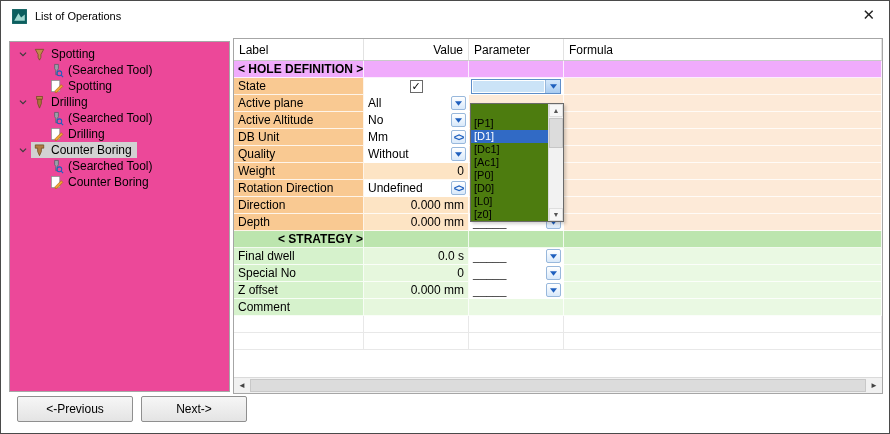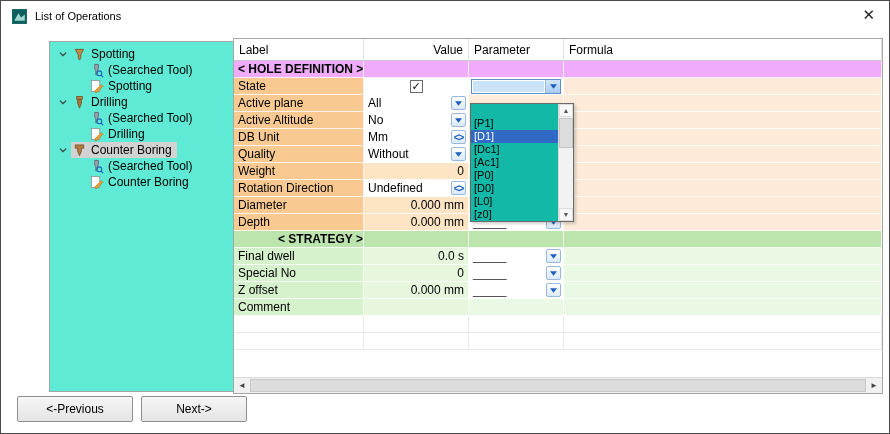--- a/index.html
+++ b/index.html
@@ -11,21 +11,21 @@
 
   
   .titlebar { position:absolute; left:0; top:0; width:100%; height:30px;
               display:flex; align-items:center; padding-left:10px; }
   .app-icon svg { width:17px; height:17px; display:block; }
   .title { margin-left:7px; font-size:11px; }
   .close { position:absolute; right:14px; top:5px; font-size:15px; color:#222; cursor:pointer; line-height:18px; }
 
   
   .tree { position:absolute; left:8px; top:40px; width:221px; height:351px;
-          border:1px solid #a6a6a6; background:#5eead4; padding-top:4px; overflow:hidden;margin-left:40px; }
+          border:1px solid #a6a6a6; background:#ec4899; padding-top:4px; overflow:hidden; }
   .tree-row { display:flex; align-items:center; height:16px; white-space:nowrap; }
   .expander { width:17px; height:16px; flex:none; display:flex; align-items:center; justify-content:center; }
   .expander svg { width:14px; height:14px; }
   .tree-content { display:flex; align-items:center; height:16px; padding-right:5px; }
   .tree-content.selected { background:#d2d2d2; }
   .tree-icon { width:15px; height:15px; flex:none; margin:0 4px 0 1px; }
   .tree-icon svg { width:15px; height:15px; display:block; }
 
   
   .grid { position:absolute; left:232px; top:37px; width:650px; height:356px;
@@ -62,22 +62,22 @@
   .param-combo { display:flex; align-items:center; width:100%; }
   .dashes { color:#333; padding-left:2px; }
   .combo-open { display:flex; align-items:stretch; width:100%; height:15px;
                 border:1px solid #5e8ec9; background:#fff; }
   .combo-open .sel { flex:1; margin:1px; background:#cbe3f7; display:flex; align-items:center;
                      padding-left:3px; color:#333; overflow:hidden; }
   .combo-open .chip { margin-left:0; height:auto; border:none; border-left:1px solid #98b8dc;
                       border-radius:0; background:linear-gradient(#d3e7fb,#a9ccf1); }
 
   
-  .dropdown { position:absolute; left:469px; top:102px; width:104px; height:119px;
-              border:1px solid #6a6a6a; background:#14b8a6; z-index:30; display:flex;
+  .dropdown { position:absolute; left:469px; top:102px; width:94px; height:119px;
+              border:1px solid #6a6a6a; background:#4d7c0f; z-index:30; display:flex;
               box-shadow:2px 2px 3px rgba(0,0,0,.18); }
   .dd-items { flex:1; overflow:hidden; }
   .dd-item { height:13px; line-height:13px; padding-left:3px; font-size:11px; white-space:nowrap; cursor:default; }
   .dd-item.selected { background:#316ac5; color:#fff; }
   .dd-scrollbar { width:15px; background:#f2f2f2; border-left:1px solid #dcdcdc;
                   display:flex; flex-direction:column; }
   .dd-arrow { height:13px; display:flex; align-items:center; justify-content:center;
               font-size:7px; color:#555; background:#f7f7f7; border:1px solid #dedede; }
   .dd-track { flex:1; position:relative; }
   .dd-thumb { position:absolute; top:1px; left:0; right:0; height:30px; background:#dcdcdc; border:1px solid #c6c6c6; }
@@ -319,21 +319,21 @@
         <div class="trow drow orange">
           <div class="cell c0">Rotation Direction</div>
           <div class="cell c1 ctrl">
             <span style="padding-left: 2px;">Undefined</span>
             <span class="chip enum-chip">&lt;&gt;</span>
           </div>
           <div class="cell c2"></div>
           <div class="cell c3"></div>
         </div>
         <div class="trow drow orange">
-          <div class="cell c0">Diameter</div>
+          <div class="cell c0">Direction</div>
           <div class="cell c1 num">
             <span>0.000 mm</span>
           </div>
           <div class="cell c2"></div>
           <div class="cell c3"></div>
         </div>
         <div class="trow drow orange">
           <div class="cell c0">Depth</div>
           <div class="cell c1 num">
             <span>0.000 mm</span>

